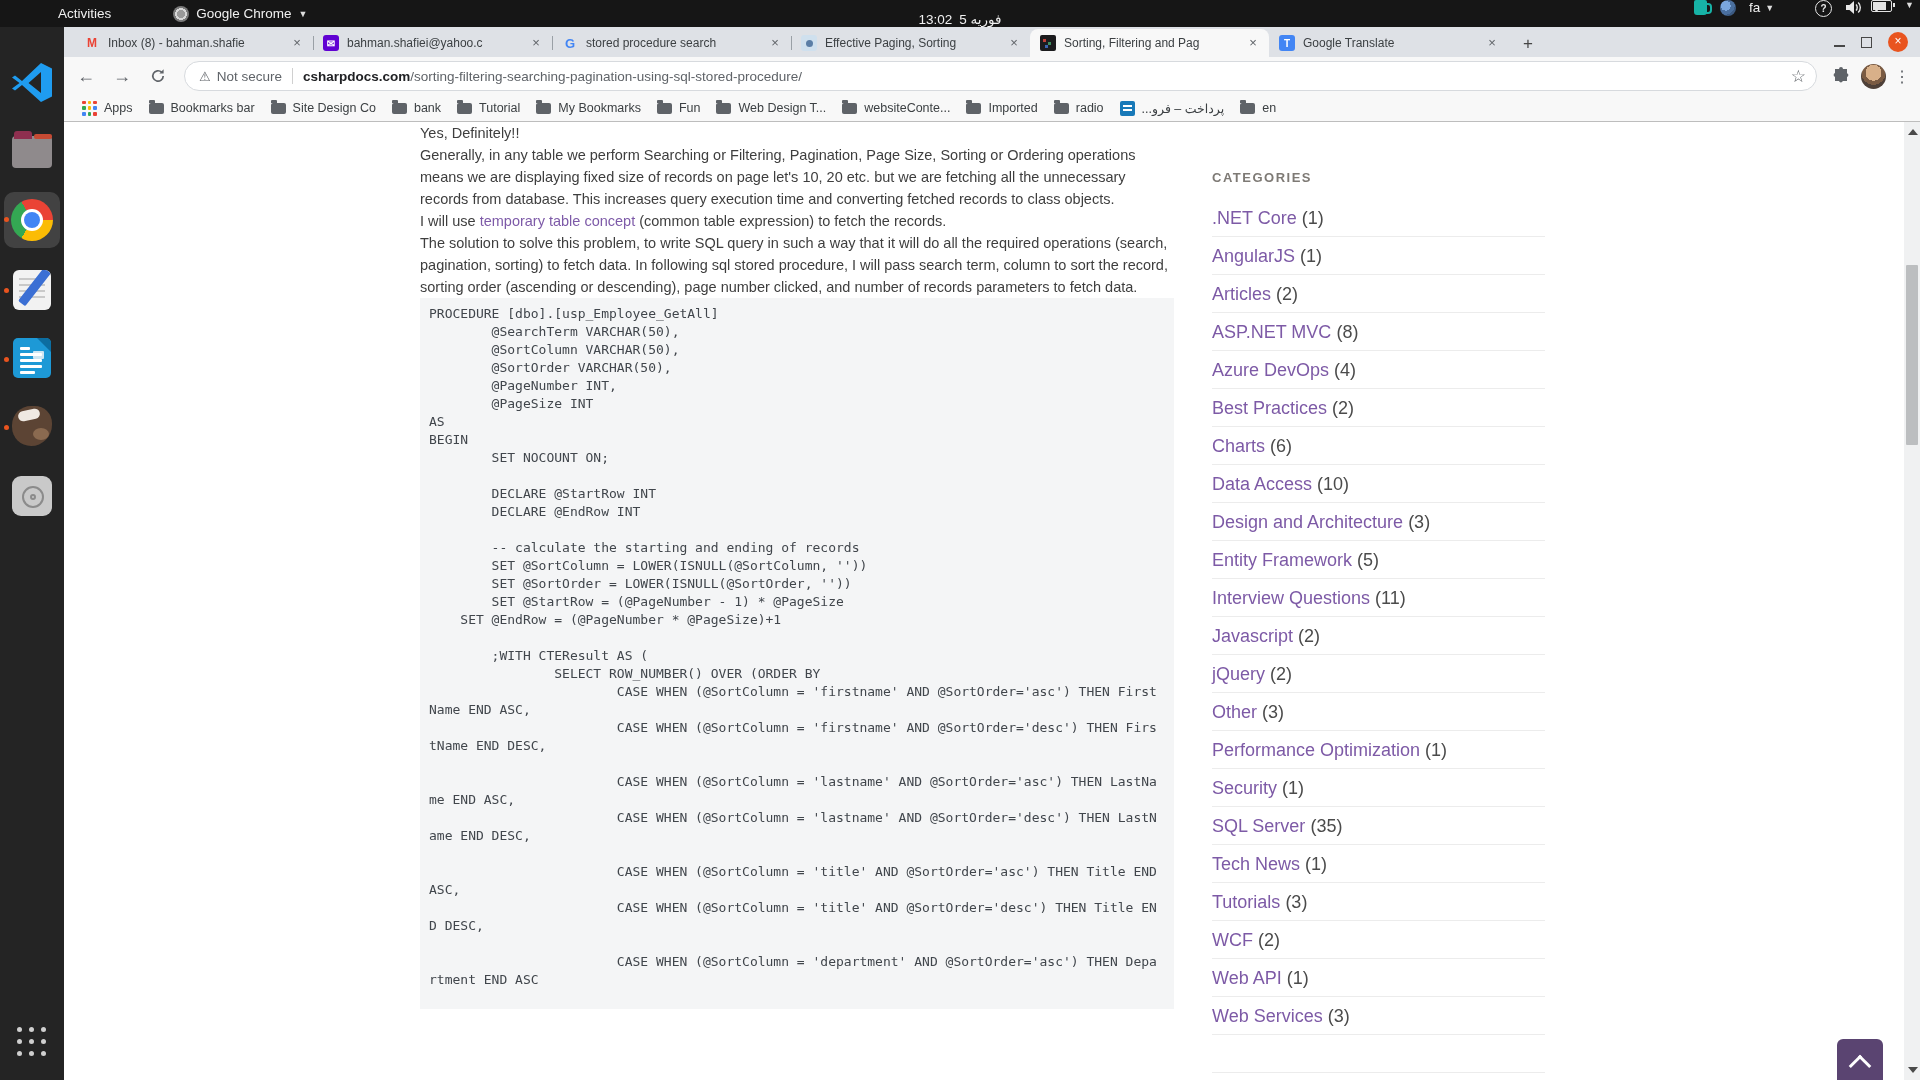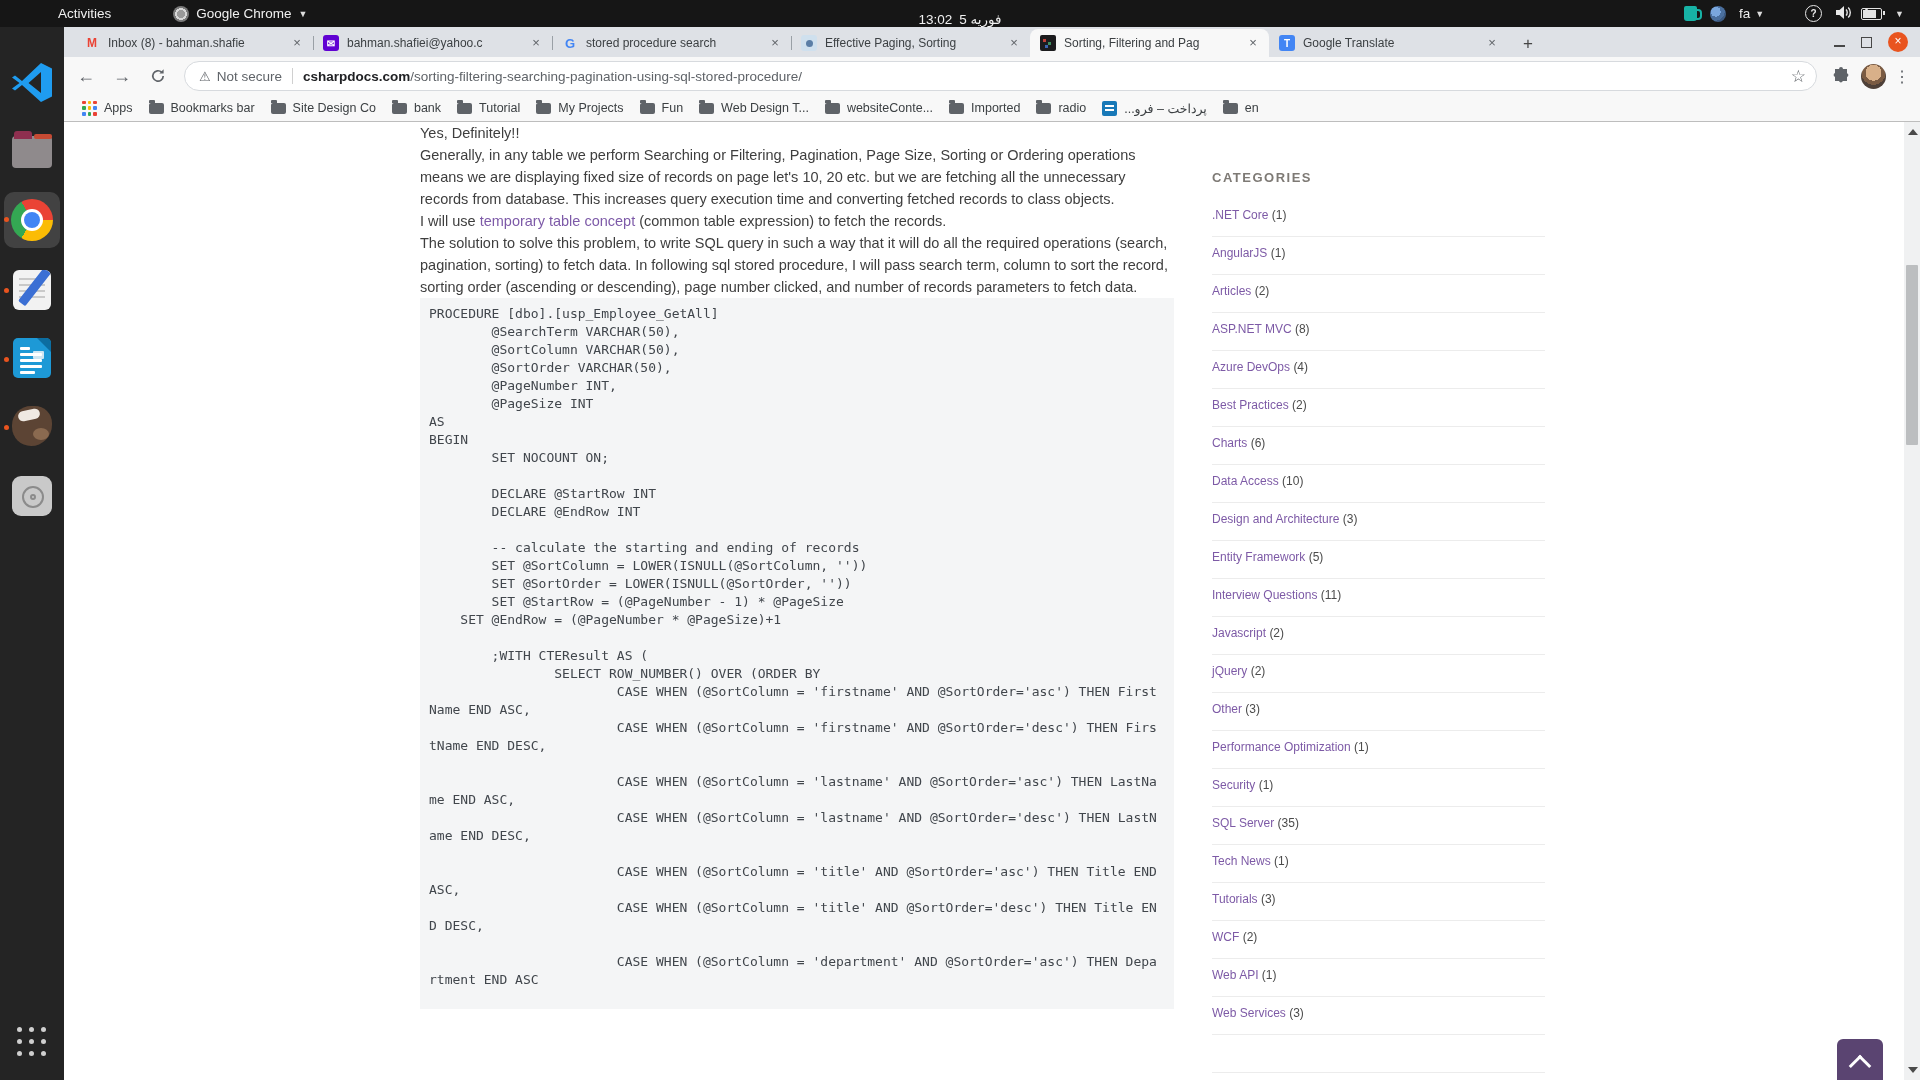--- a/index.html
+++ b/index.html
@@ -2,21 +2,21 @@
 <html><head>
 <meta charset="utf-8">
 <style>
   html,body{margin:0;padding:0;width:1920px;height:1080px;overflow:hidden;
     font-family:"Liberation Sans",sans-serif;background:#fff;}
   
   #topbar{position:absolute;left:0;top:0;width:1920px;height:27px;background:#161616;
     color:#f0f0f0;font-size:13.5px;display:flex;align-items:center;z-index:50;}
   .tb-item{display:flex;align-items:center;gap:7px;padding:0 10px;height:100%;cursor:default;margin-left:48px;}
   #tb-clock{position:absolute;left:50%;transform:translateX(-50%);display:flex;gap:7px;align-items:flex-end;height:100%;}
-  #tb-right{position:absolute;right:16px;top:0;height:100%;display:flex;align-items:center;gap:13px;}
+  #tb-right{position:absolute;right:6px;top:0;height:100%;display:flex;align-items:flex-start;gap:13px;}
   .chrome-mini{width:16px;height:16px;border-radius:50%;
     background:radial-gradient(circle at 50% 50%, #9a9a9a 0 4px, #d7d7d7 4px 6px, #7a7a7a 6px 8px);}
   .caret{font-size:9px;color:#ddd;}
   .mug{width:13px;height:15px;background:#17b3a6;border-radius:2px 2px 3px 3px;position:relative;}
   .mug:after{content:"";position:absolute;right:-5px;top:3px;width:5px;height:7px;border:2px solid #17b3a6;border-left:none;border-radius:0 4px 4px 0;}
   .bluedot{width:16px;height:16px;border-radius:50%;background:radial-gradient(circle at 35% 35%,#7aa7de 0 5px,#4a6f9e 5px 9px,#3c5a82 9px);}
   .qmark{width:15px;height:15px;border:1.4px solid #e8e8e8;border-radius:50%;color:#e8e8e8;
     font-size:10px;line-height:15px;text-align:center;font-weight:bold;}
   .battery{width:19px;height:10px;border:1.3px solid #e3e3e3;border-radius:2px;position:relative;}
   .battery:before{content:"";position:absolute;right:-4px;top:2px;width:2px;height:4px;background:#e3e3e3;}
@@ -111,21 +111,21 @@
   #p2{margin-bottom:23px;}
   #p3{margin-bottom:23px;}
   .artlink{color:#7d5aa8;text-decoration:none;}
   #codeblock{background:#f4f5f6;margin:0;padding:7px 8px 20px 9px;
     font-family:"DejaVu Sans Mono",monospace;font-size:13px;line-height:18px;color:#41464c;
     white-space:pre;overflow:hidden;width:737px;}
   
   #sidebar{position:absolute;left:1148px;top:0;width:333px;}
   #cat-head{margin:48px 0 0 0;font-size:13px;font-weight:bold;letter-spacing:1.5px;color:#7e7a75;}
   #cat-list{margin-top:14px;}
-  .cat-row{height:38px;box-sizing:border-box;padding-top:9px;border-bottom:1px solid #ececec;font-size:12px;}
+  .cat-row{height:38px;box-sizing:border-box;padding-top:9px;border-bottom:1px solid #ececec;font-size:18px;}
   .cat-link{color:#7d5aa6;text-decoration:none;}
   .cat-count{color:#4b4b4b;}
   
   #totop{position:absolute;left:1773px;top:917px;width:46px;height:46px;border-radius:6px;
     background:#5a4471;display:flex;align-items:center;justify-content:center;}
   #totop i{width:13px;height:13px;border:3.5px solid #fff;border-bottom:none;border-right:none;
     transform:rotate(45deg);margin-top:7px;}
   
   #vscroll{position:absolute;right:0;top:95px;width:16px;height:958px;background:#f0f1f2;}
   .sb-arrow-up{position:absolute;left:4px;top:7px;width:0;height:0;
@@ -330,21 +330,21 @@
     <div class="bm">
       <span class="folder"></span>
       <span>bank</span>
     </div>
     <div class="bm">
       <span class="folder"></span>
       <span>Tutorial</span>
     </div>
     <div class="bm">
       <span class="folder"></span>
-      <span>My Projects</span>
+      <span>My Bookmarks</span>
     </div>
     <div class="bm">
       <span class="folder"></span>
       <span>Fun</span>
     </div>
     <div class="bm">
       <span class="folder"></span>
       <span>Web Design T...</span>
     </div>
     <div class="bm">

